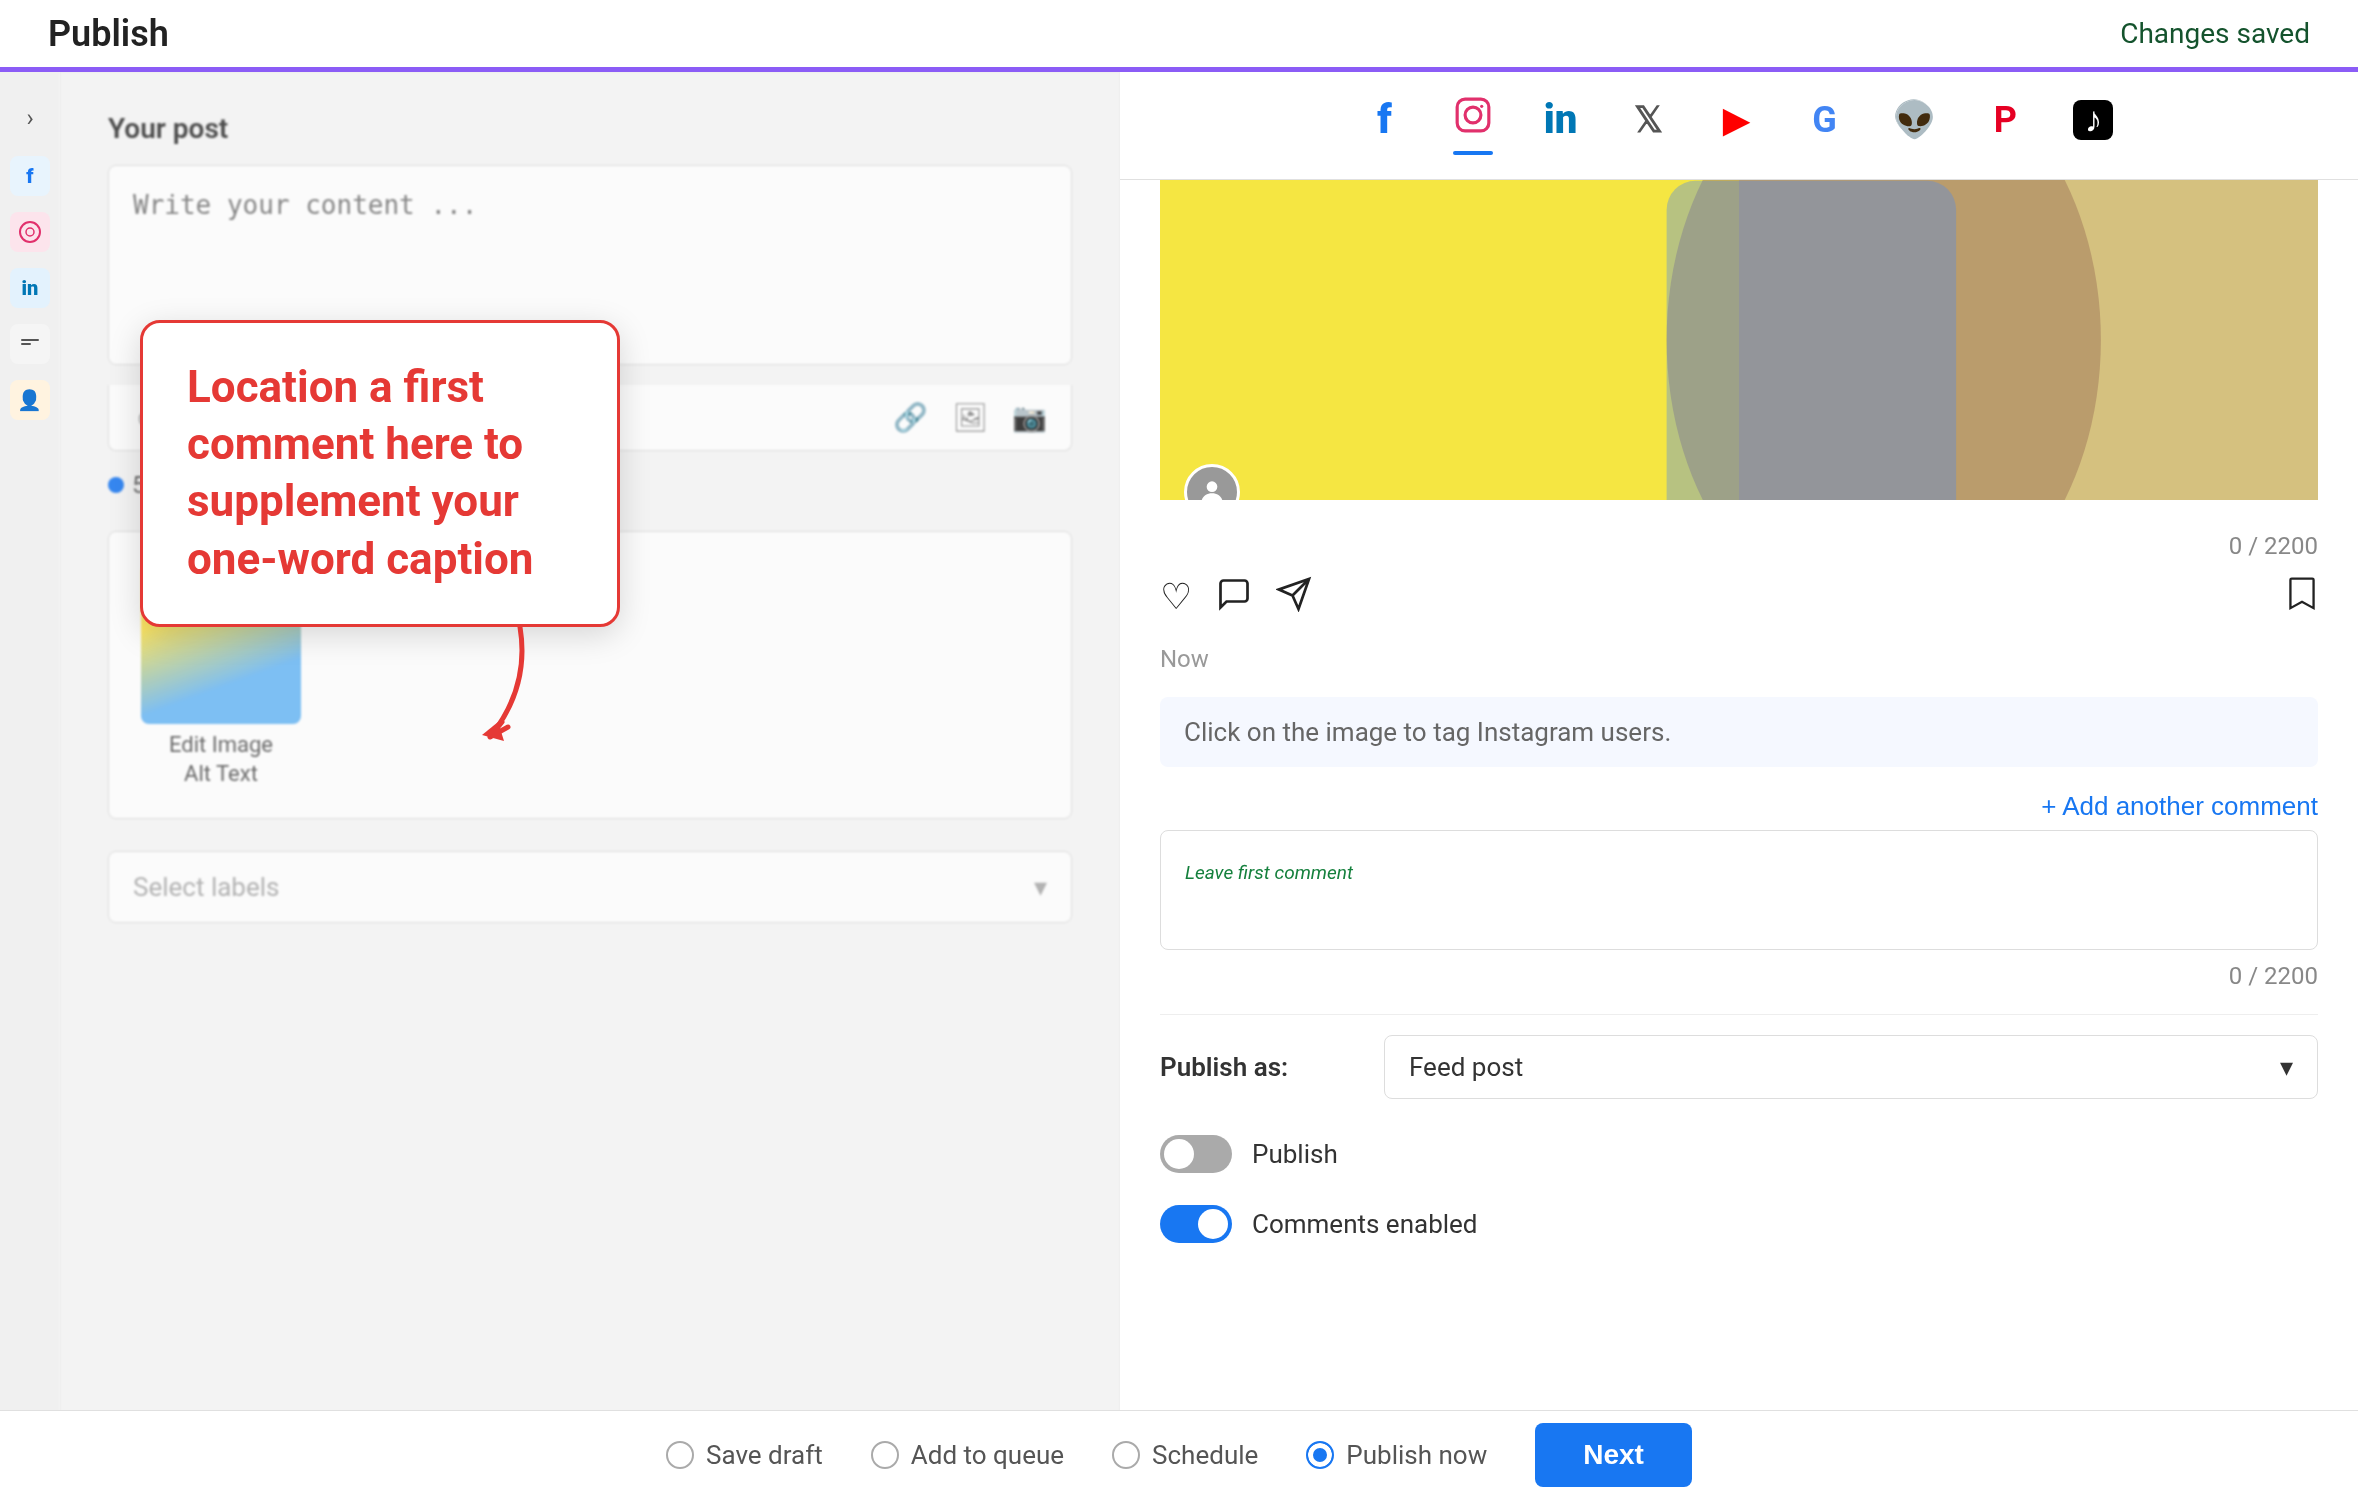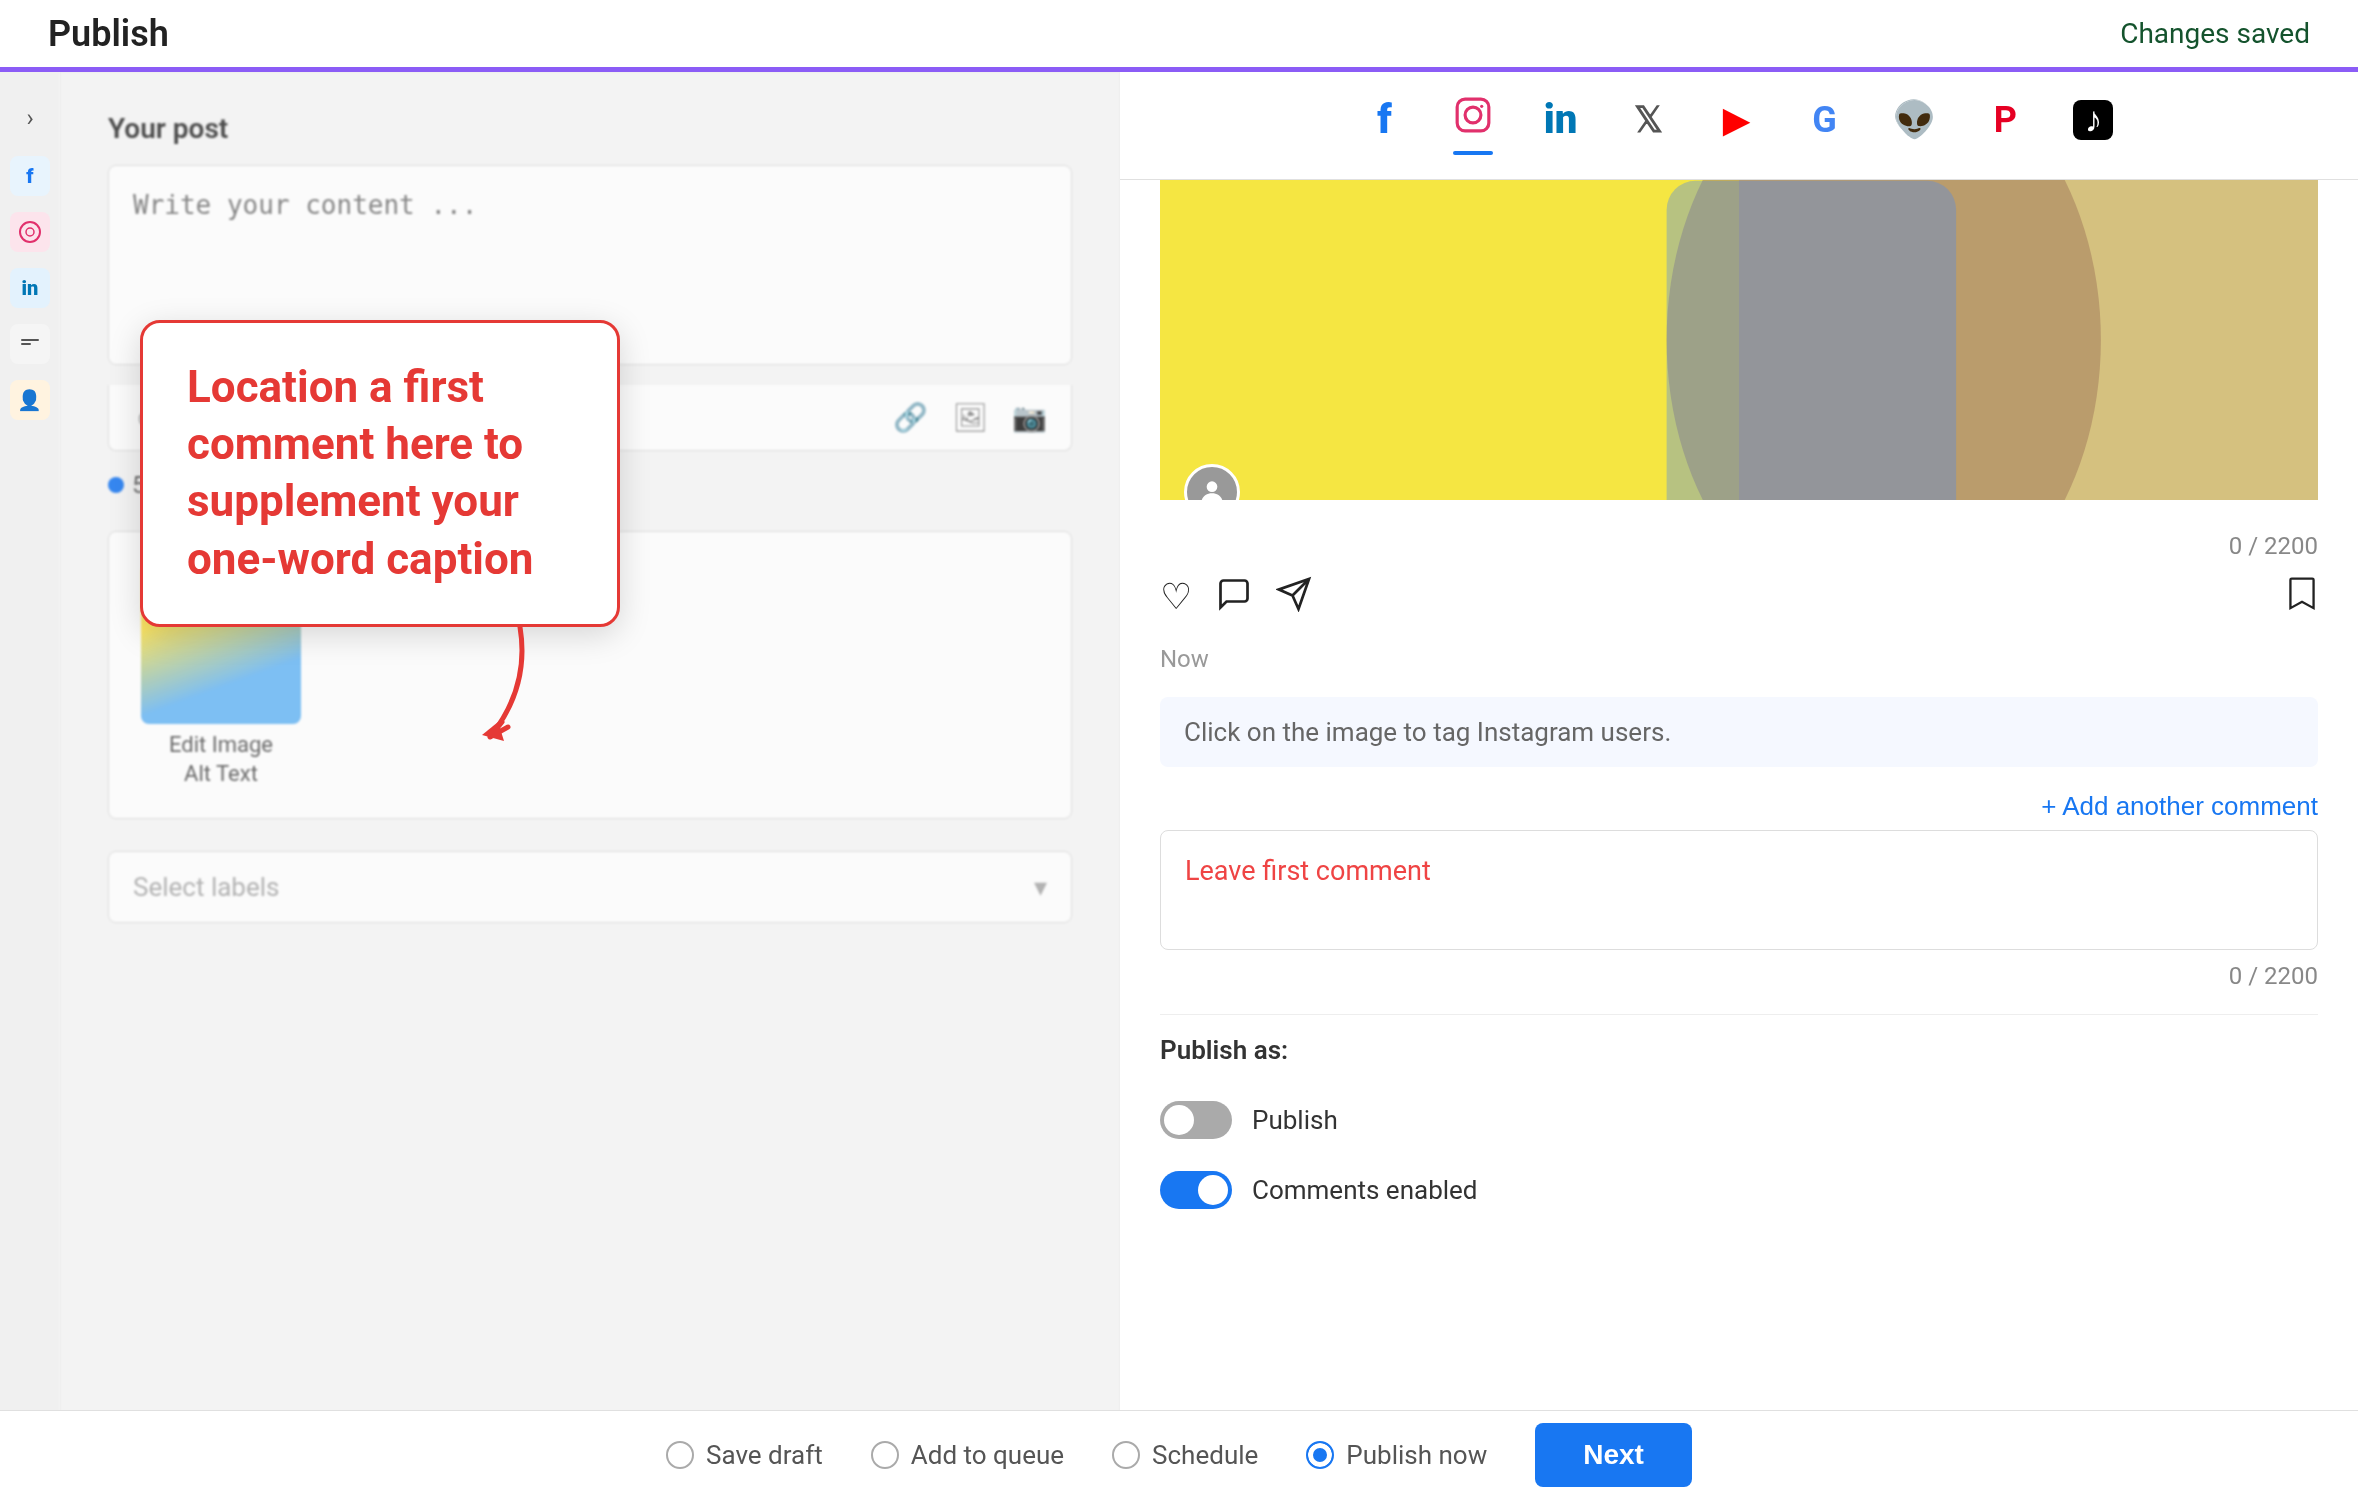--- a/index.html
+++ b/index.html
@@ -621,27 +621,31 @@
 
       <div class="ig-timestamp">Now</div>
 
       <div class="ig-tag-hint">Click on the image to tag Instagram users.</div>
 
       <div class="add-comment-row">
         <button class="add-comment-btn">+ Add another comment</button>
       </div>
 
       <div class="first-comment-box">
-        <span style="color:#ef4444; font-size:27px;">Leave first comment</span>
+        <span style="color:#15803d; font-size:19px;font-style:italic;">Leave first comment</span>
       </div>
 
       <div class="comment-counter">0 / 2200</div>
 
       <div class="publish-as-row">
         <span class="publish-as-label">Publish as:</span>
+        <div class="publish-as-select">
+          <span>Feed post</span>
+          <span>▾</span>
+        </div>
       </div>
 
       <div class="toggle-row">
         <div class="toggle off">
           <div class="toggle-knob"></div>
         </div>
         <span class="toggle-label">Publish</span>
       </div>
 
       <div class="toggle-row">

